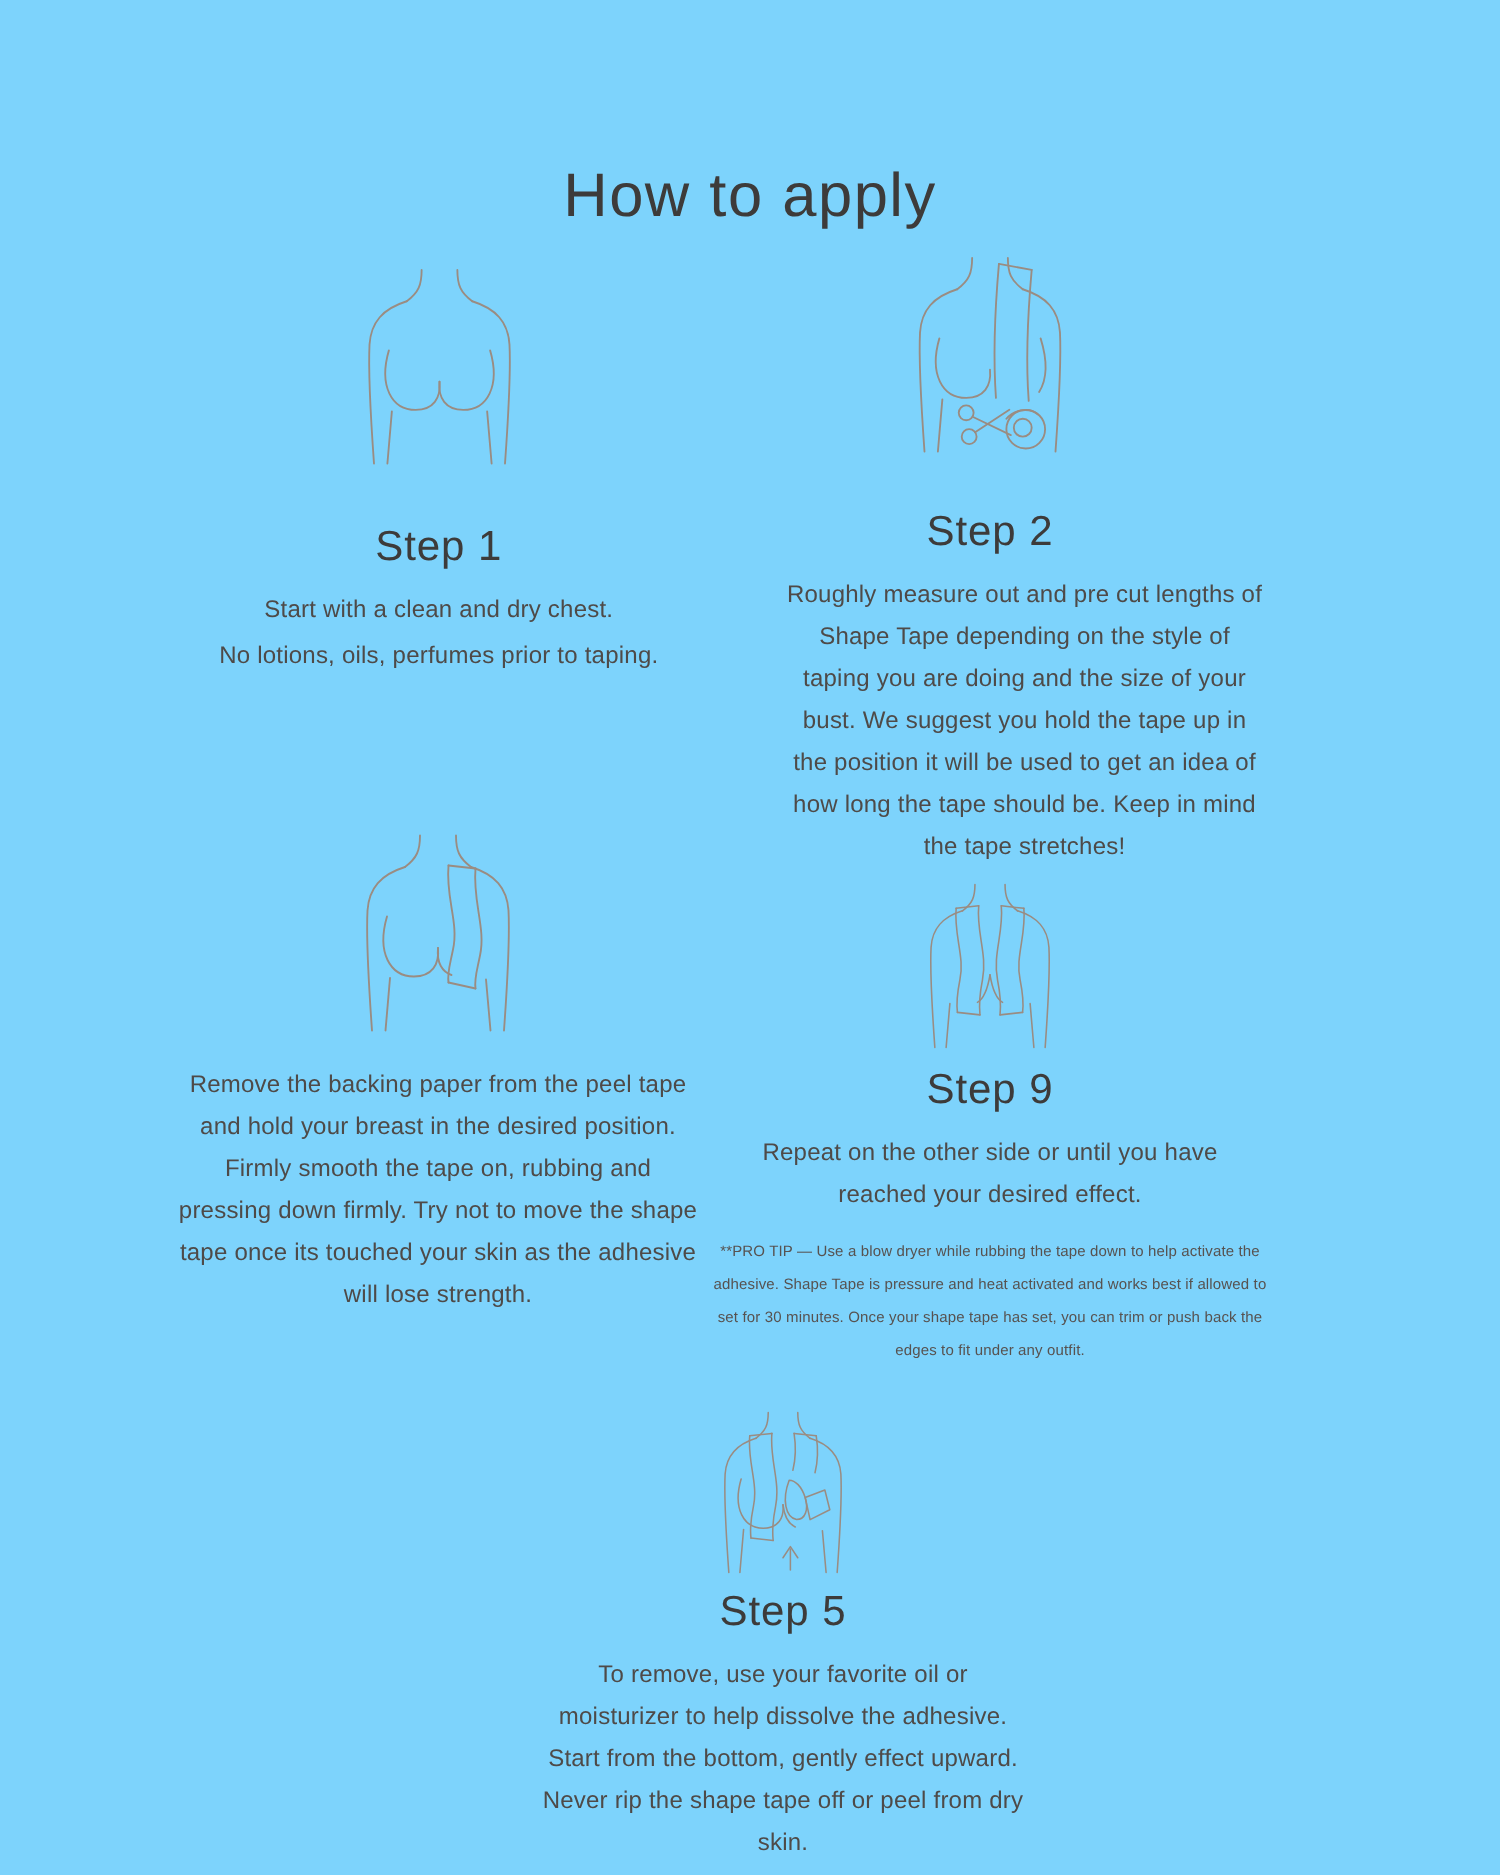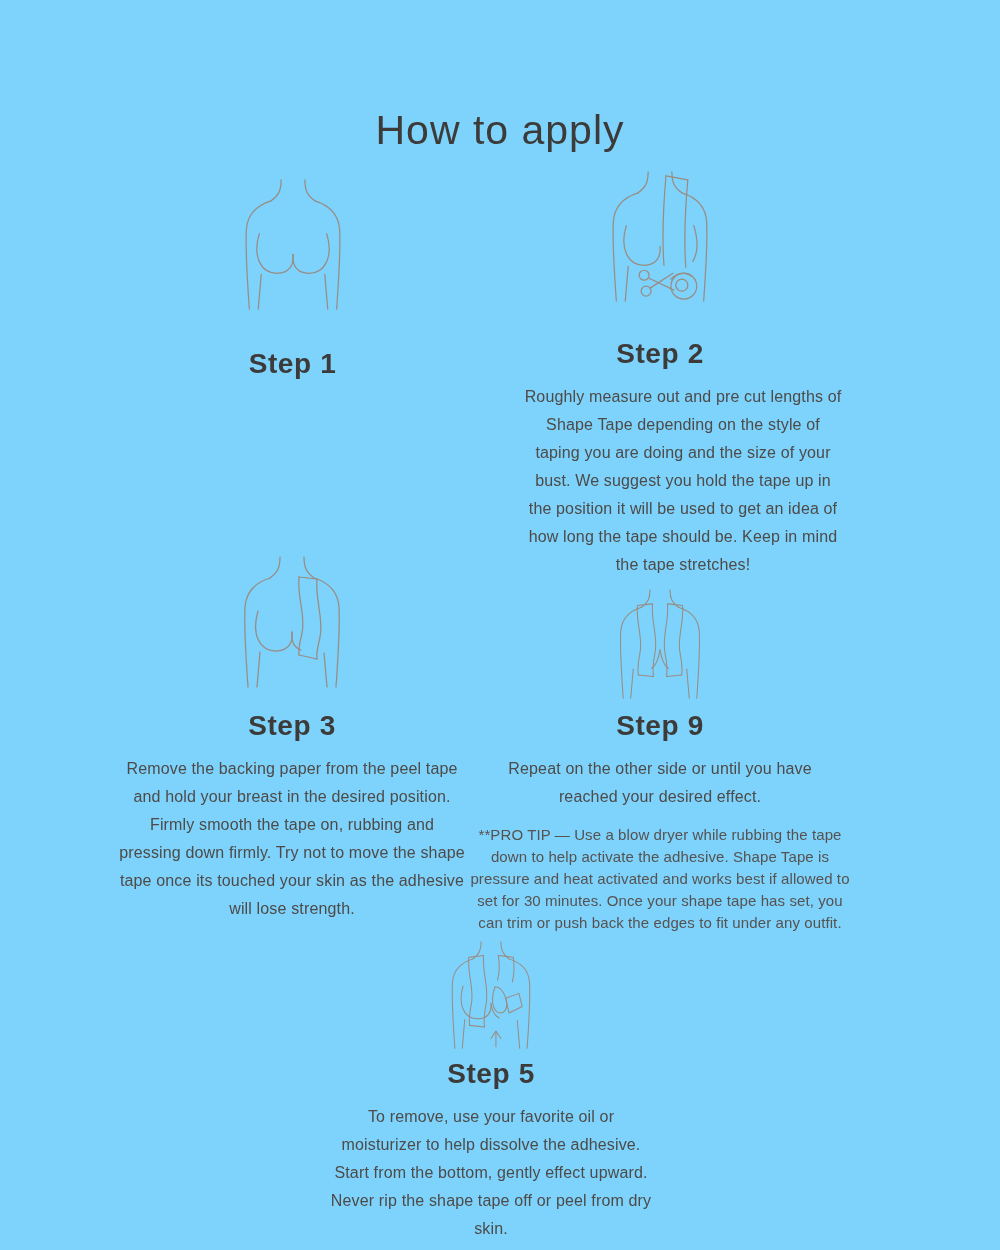--- a/index.html
+++ b/index.html
@@ -22,58 +22,58 @@
     color:#3d3b3a;
   }
   .step{
     position:absolute;
     text-align:center;
   }
   #step1{left:125px; top:178px; width:335px;}
   #step2{left:478px; top:168px; width:364px;}
   #step3{left:118px; top:553px; width:348px;}
   #step4{left:468px; top:553px; width:384px;}
-  #step5{left:321px; top:946px; width:340px;}
+  #step5{left:352px; top:946px; width:340px;}
   .illo{
     display:flex;
     align-items:flex-end;
     justify-content:center;
   }
   #step1 .illo, #step2 .illo{height:170px;}
   #step3 .illo, #step4 .illo{height:157px;}
   #step5 .illo{height:112px;}
   #step1 svg{height:133px; margin-bottom:37px;}
   #step2 svg{height:133px; margin-bottom:35px;}
   #step3 svg{height:138px; margin-bottom:19px;}
   #step4 svg{height:112px; margin-bottom:10px;}
   #step5 svg{height:110px; margin-bottom:8px;}
   .step h2{
     margin:0 0 13px 0;
     font-size:28px;
-    font-weight:700;
+    font-weight:400;
     letter-spacing:0.6px;
     color:#3d3b3a;
   }
   .body p{
     margin:0 auto 3px auto;
     font-size:16px;
     line-height:28px;
     font-weight:400;
     letter-spacing:0.15px;
     color:#4e4a48;
   }
   #step1 .body p{max-width:300px;}
   #step2 .body p{max-width:364px;margin-left:46px;}
   #step3 .body p{max-width:348px;}
   #step4 .body p{max-width:360px;}
   #step5 .body p{max-width:330px;}
   .protip{
     margin:13px auto 0 auto;
     max-width:392px;
-    font-size:15px;
+    font-size:10px;
     line-height:22px;
     letter-spacing:0.1px;
     color:#575250;
   }
   svg{display:block;}
   svg path, svg circle, svg line{
     fill:none;
     stroke:#9a8c82;
     stroke-width:1.25;
     stroke-linecap:round;
@@ -94,20 +94,24 @@
         <path d="M68 2 C68 12 70 17 78 23"></path>
         <path d="M34 23 C18 28 10 37 9 52 C8 72 10 104 12 132"></path>
         <path d="M78 23 C94 28 102 37 103 52 C104 72 102 104 100 132"></path>
         <path d="M22 56 C15 80 24 96 40 96 C52 96 57 88 56 77"></path>
         <path d="M90 56 C97 80 88 96 72 96 C60 96 55 88 56 77"></path>
         <path d="M24 97 L21 132"></path>
         <path d="M88 97 L91 132"></path>
       </svg>
     </div>
     <h2>Step 1</h2>
+    <div class="body">
+      <p>Start with a clean and dry chest.</p>
+      <p>No lotions, oils, perfumes prior to taping.</p>
+    </div>
   </div>
 
   <div class="step" id="step2">
     <div class="illo">
       <svg viewBox="0 0 112 134" width="112" aria-label="torso-measure-cut-tape-scissors-illustration">
         <path d="M44 2 C44 12 42 17 34 23"></path>
         <path d="M68 2 C68 12 70 17 78 23"></path>
         <path d="M34 23 C18 28 10 37 9 52 C8 72 10 104 12 132"></path>
         <path d="M78 23 C94 28 102 37 103 52 C104 72 102 104 100 132"></path>
         <path d="M22 56 C15 80 24 96 40 96 C52 96 57 88 56 77"></path>
@@ -141,21 +145,20 @@
         <path d="M22 56 C15 80 24 96 40 96 C52 96 57 88 56 77"></path>
         <path d="M56 77 C55 87 59 93 65 95"></path>
         <path d="M24 97 L21 132"></path>
         <path d="M88 98 L91 132"></path>
         <path d="M63 22 C61 44 70 60 66 78 C64 88 62 94 63 100"></path>
         <path d="M81 24 C79 46 88 64 84 82 C82 92 80 98 81 104"></path>
         <path d="M63 22 L81 24"></path>
         <path d="M63 100 L81 104"></path>
       </svg>
     </div>
-    <h2>Step 3</h2>
     <div class="body">
       <p>Remove the backing paper from the peel tape and hold your breast in the desired position. Firmly smooth the tape on, rubbing and pressing down firmly. Try not to move the shape tape once its touched your skin as the adhesive will lose strength.</p>
     </div>
   </div>
 
   <div class="step" id="step4">
     <div class="illo">
       <svg viewBox="0 0 112 134" width="112" aria-label="torso-tape-both-sides-illustration">
         <path d="M44 2 C44 12 42 17 34 23"></path>
         <path d="M68 2 C68 12 70 17 78 23"></path>

